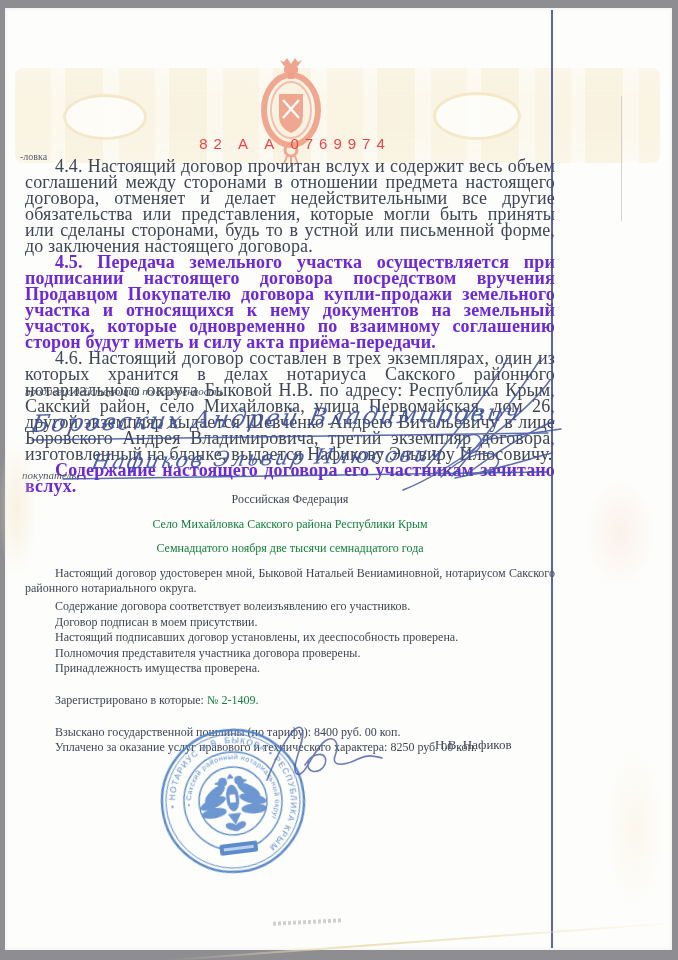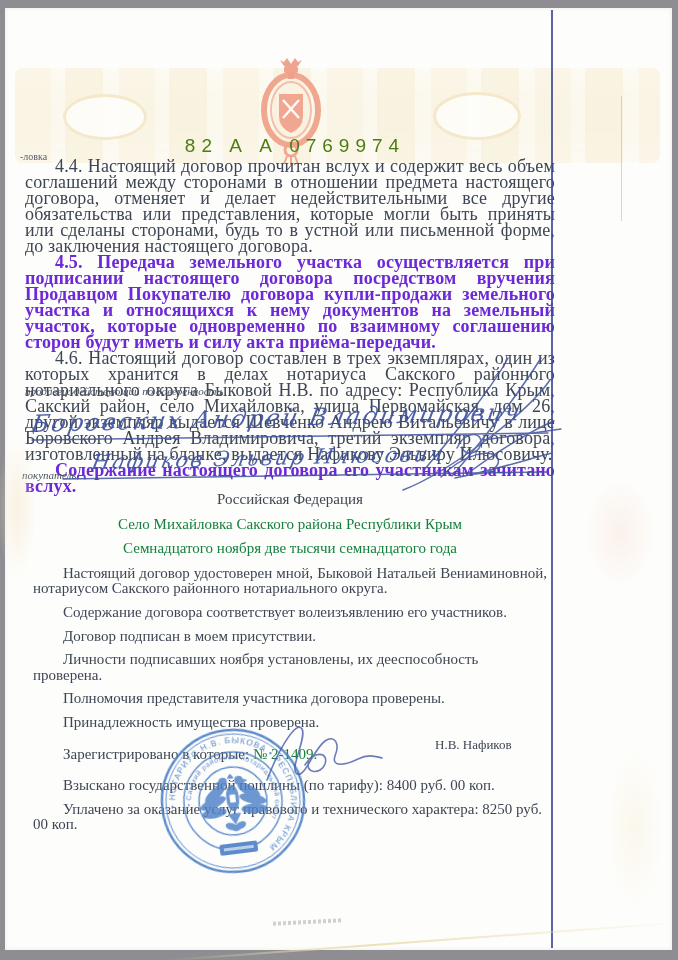--- a/index.html
+++ b/index.html
@@ -33,22 +33,22 @@
     background:rgba(255,255,255,.75);
   }
   .oval-left{left:48px;top:26px;width:78px;height:40px;}
   .oval-right{left:418px;top:24px;width:82px;height:42px;}
   .emblem{position:absolute;left:252px;top:50px;}
   
   .serial{
     position:absolute;left:140px;top:127px;width:300px;
     text-align:center;
     font-family:"Liberation Sans", sans-serif;
-    font-size:19px;letter-spacing:6px;
-    color:#4d7c0f;
+    font-size:15px;letter-spacing:6px;
+    color:#ef4444;
   }
   .margin-note{
     position:absolute;left:15px;top:143px;
     font-size:10px;color:#5a5f6b;
   }
   
   .clauses{
     position:absolute;left:20px;top:150px;width:530px;
     font-size:18px;line-height:16px;color:#3e4554;
     text-align:justify;letter-spacing:.15px;
@@ -65,25 +65,25 @@
     position:absolute;color:#4053a0;
     font-family:"DejaVu Serif", serif;font-style:italic;
     transform:skewX(-12deg) rotate(-1.4deg);
     letter-spacing:2px;white-space:nowrap;opacity:.92;
   }
   .hand-seller{left:28px;top:396px;font-size:24px;}
   .hand-buyer{left:88px;top:438px;font-size:21px;}
   
   .cert{
     position:absolute;left:20px;top:484px;width:530px;
-    font-size:15px;line-height:15.6px;color:#3e4554;
+    font-size:12px;line-height:15.6px;color:#3e4554;
   }
   .cert .center{text-align:center;margin:0 0 9px 0;}
   .cert .bold{font-weight:normal;color:#15803d;}
-  .cert p{margin:8px;}
+  .cert p{margin:0;}
   .cert .indent{text-indent:30px;}
   .cert .attestation{text-align:justify;margin-bottom:2px;}
   .cert .registry{margin-top:16px;}
   .cert .fees{margin-top:16px;}
   .notary-name{
     position:absolute;left:430px;top:729px;font-size:13px;color:#3e4554;
   }
   
   .stamp{
     position:absolute;left:143px;top:708px;width:170px;height:170px;
@@ -162,21 +162,21 @@
   <div class="sig-label buyer-label">покупатель</div>
   <div class="hand hand-buyer">Нафиков  Эльвир  Илюсович</div>
 
   <div class="cert">
     <p class="center">Российская Федерация</p>
     <p class="center bold">Село Михайловка Сакского района Республики Крым</p>
     <p class="center bold">Семнадцатого ноября две тысячи семнадцатого года</p>
     <p class="indent attestation">Настоящий договор удостоверен мной, Быковой Натальей Вениаминовной, нотариусом Сакского районного нотариального округа.</p>
     <p class="indent">Содержание договора соответствует волеизъявлению его участников.</p>
     <p class="indent">Договор подписан в моем присутствии.</p>
-    <p class="indent">Личности подписавших ноября установлены, их дееспособность проверена.</p>
+    <p class="indent">Настоящий подписавших договор установлены, их дееспособность проверена.</p>
     <p class="indent">Полномочия представителя участника договора проверены.</p>
     <p class="indent">Принадлежность имущества проверена.</p>
     <p class="indent registry"><span>Зарегистрировано в которые: </span><span class="bold">№ 2-1409.</span></p>
     <p class="indent fees">Взыскано государственной пошлины (по тарифу): 8400 руб. 00 коп.</p>
     <p class="indent">Уплачено за оказание услуг правового и технического характера: 8250 руб. 00 коп.</p>
   </div>
 
   <div class="notary-name">Н.В. Нафиков</div>
 
   <svg class="stamp" viewBox="0 0 170 170">

